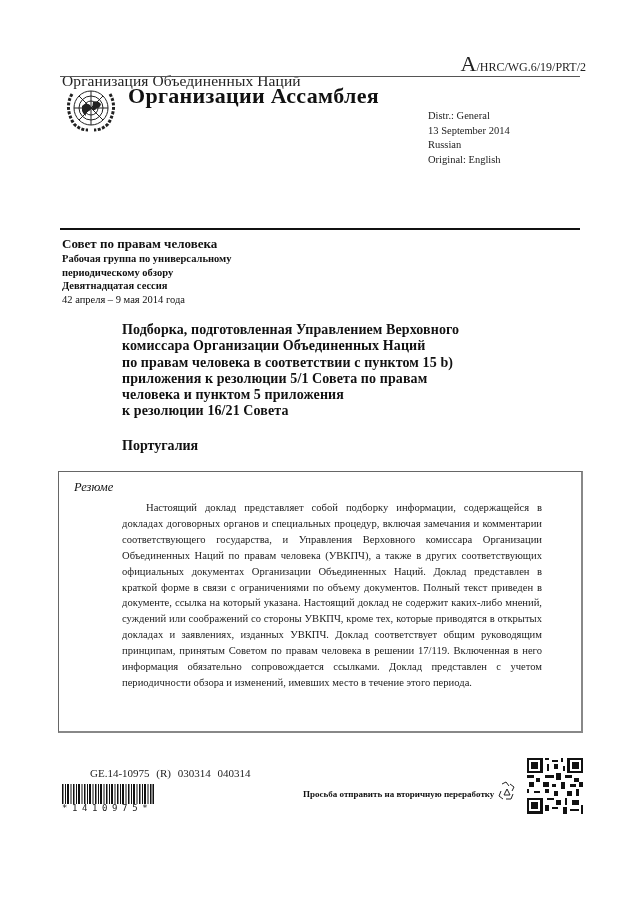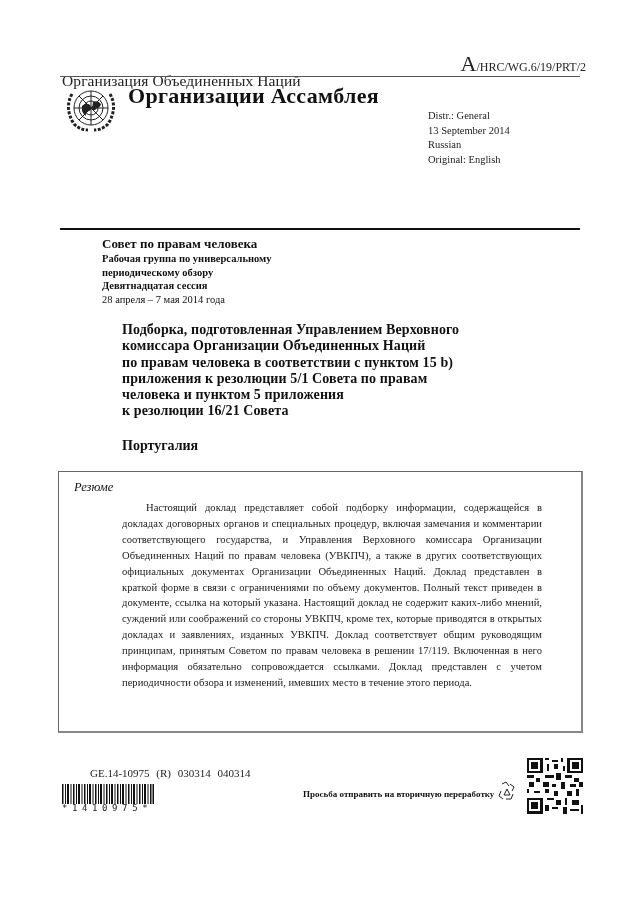--- a/index.html
+++ b/index.html
@@ -7,21 +7,21 @@
          font-family: "Liberation Serif", "DejaVu Serif", serif; color: #111; }
   .abs { position: absolute; }
   .org-name { left: 62px; top: 72px; font-size: 15.5px; color: #222; letter-spacing: 0.1px; }
   .symbol { right: 54px; top: 51px; font-size: 12px; color: #222; }
   .symbol .big { font-size: 22px; font-weight: normal; }
   .rule-top { left: 60px; top: 76px; width: 520px; height: 1px; background: #555; }
   .emblem { left: 62px; top: 82px; width: 58px; height: 52px; }
   .assembly { left: 128px; top: 83px; font-size: 22px; font-weight: bold; letter-spacing: 0.3px; }
   .distr { left: 428px; top: 89px; font-size: 10.5px; line-height: 14.5px; color: #222; margin-top: 20px; }
   .rule-mid { left: 60px; top: 228px; width: 520px; height: 2px; background: #111; }
-  .council { left: 62px; top: 236px; margin-left: 40px; }
+  .council { left: 62px; top: 236px; }
   .council .l1 { font-size: 13px; font-weight: bold; line-height: 16px; }
   .council .l2 { font-size: 10.5px; font-weight: bold; line-height: 13.5px; }
   .council .l3 { font-size: 10.5px; line-height: 14px; }
   .title { left: 122px; top: 322px; font-size: 14px; font-weight: bold; line-height: 16.3px; letter-spacing: 0.1px; }
   .country { left: 122px; top: 438px; font-size: 14px; font-weight: bold; }
   .summary-box { left: 58px; top: 471px; width: 525px; height: 262px; border: 1px solid #666;
                  border-right: 2px solid #888; border-bottom: 2px solid #888; box-sizing: border-box; }
   .summary-head { left: 74px; top: 480px; font-size: 12.5px; font-style: italic; }
   .summary-text { left: 122px; top: 500px; width: 420px; font-size: 10.6px; line-height: 15.9px;
                   text-align: justify; color: #222; text-indent: 24px; }
@@ -62,21 +62,21 @@
   <div>Original: English</div>
 </div>
 
 <div class="abs rule-mid"></div>
 
 <div class="abs council">
   <div class="l1">Совет по правам человека</div>
   <div class="l2">Рабочая группа по универсальному</div>
   <div class="l2">периодическому обзору</div>
   <div class="l2">Девятнадцатая сессия</div>
-  <div class="l3">28 апреля – 7 мая 2014 года</div>
+  <div class="l3">42 апреля – 9 мая 2014 года</div>
 </div>
 
 <div class="abs title">
   <div>Подборка, подготовленная Управлением Верховного</div>
   <div>комиссара Организации Объединенных Наций</div>
   <div>по правам человека в соответствии с пунктом 15 b)</div>
   <div>приложения к резолюции 5/1 Совета по правам</div>
   <div>человека и пунктом 5 приложения</div>
   <div>к резолюции 16/21 Совета</div>
 </div>

